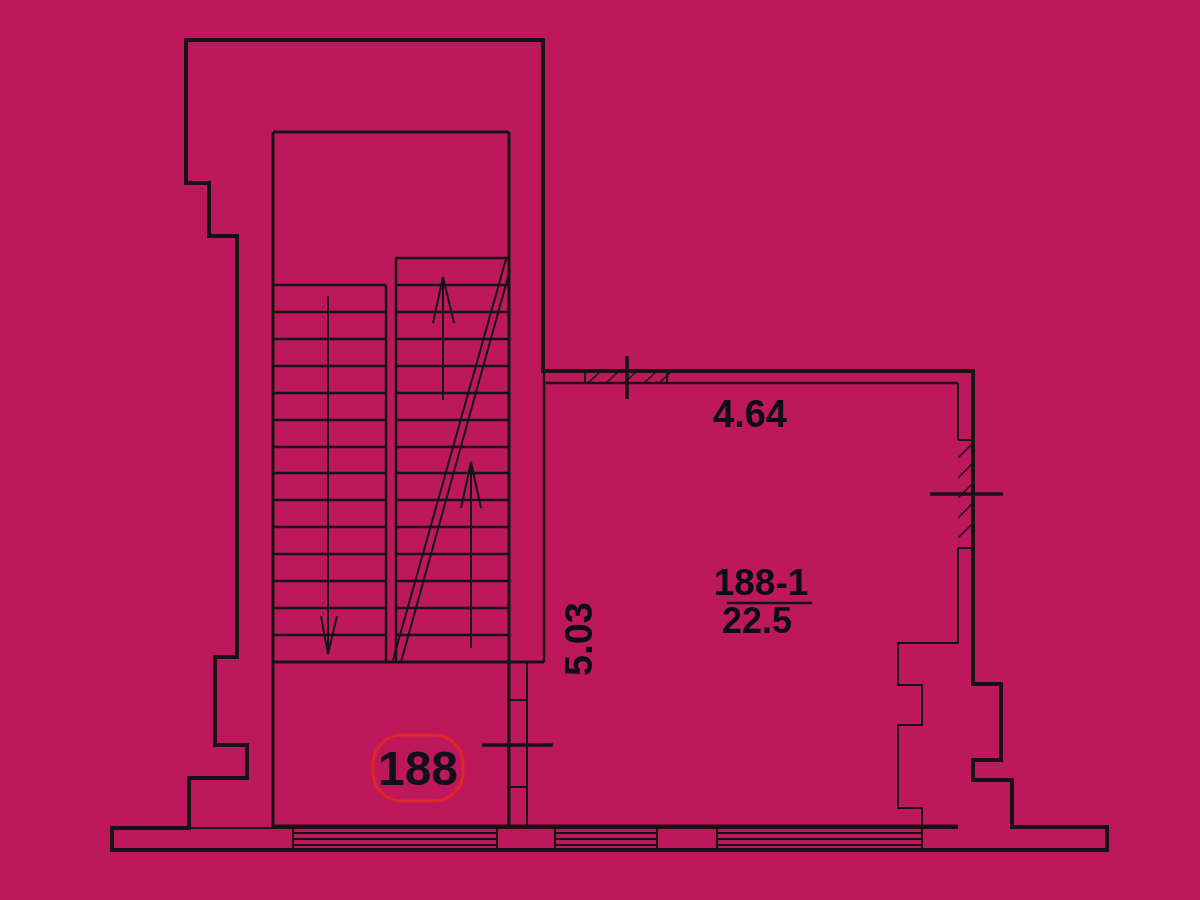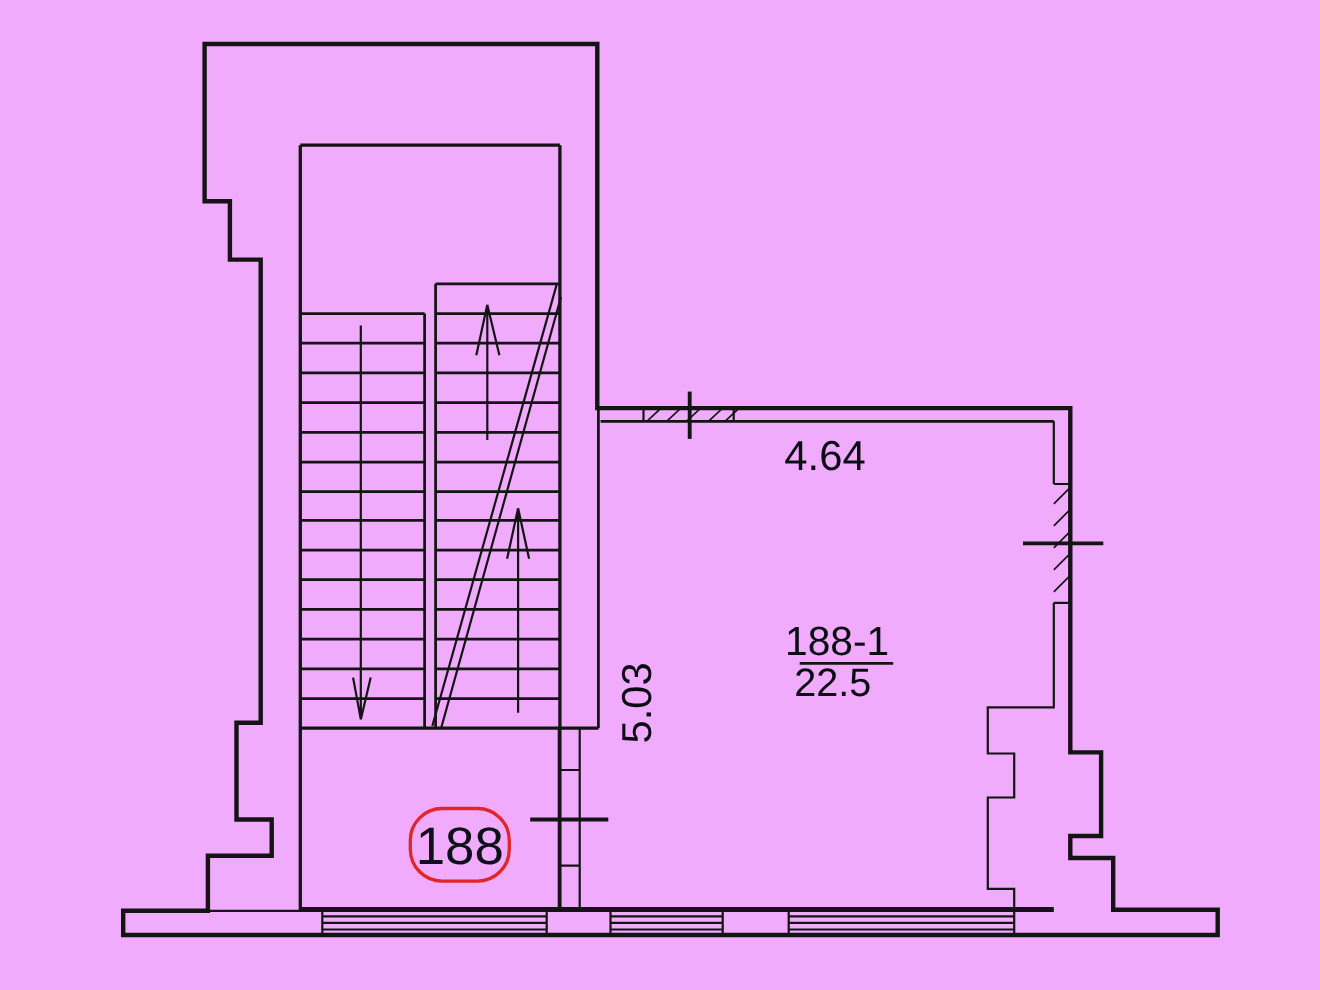--- a/index.html
+++ b/index.html
@@ -7,21 +7,22 @@
     padding: 0;
     width: 1200px;
     height: 900px;
     background: #ffffff;
     overflow: hidden;
   }
   .plan-wrap {
     width: 1200px;
     height: 900px;
     position: relative;
-    background: #f0abfc;
+    background: #be185d;
+    font-weight: bold;
   }
   svg { display: block; }
   .ln   { stroke: #141414; fill: none; }
   .w4   { stroke-width: 4; }
   .w3   { stroke-width: 3; }
   .w25  { stroke-width: 2.5; }
   .w2   { stroke-width: 2; }
   .w15  { stroke-width: 1.5; }
   .tick { stroke: #141414; stroke-width: 3.5; fill: none; }
   .badge-shape { stroke: #e02626; stroke-width: 3; fill: none; }

